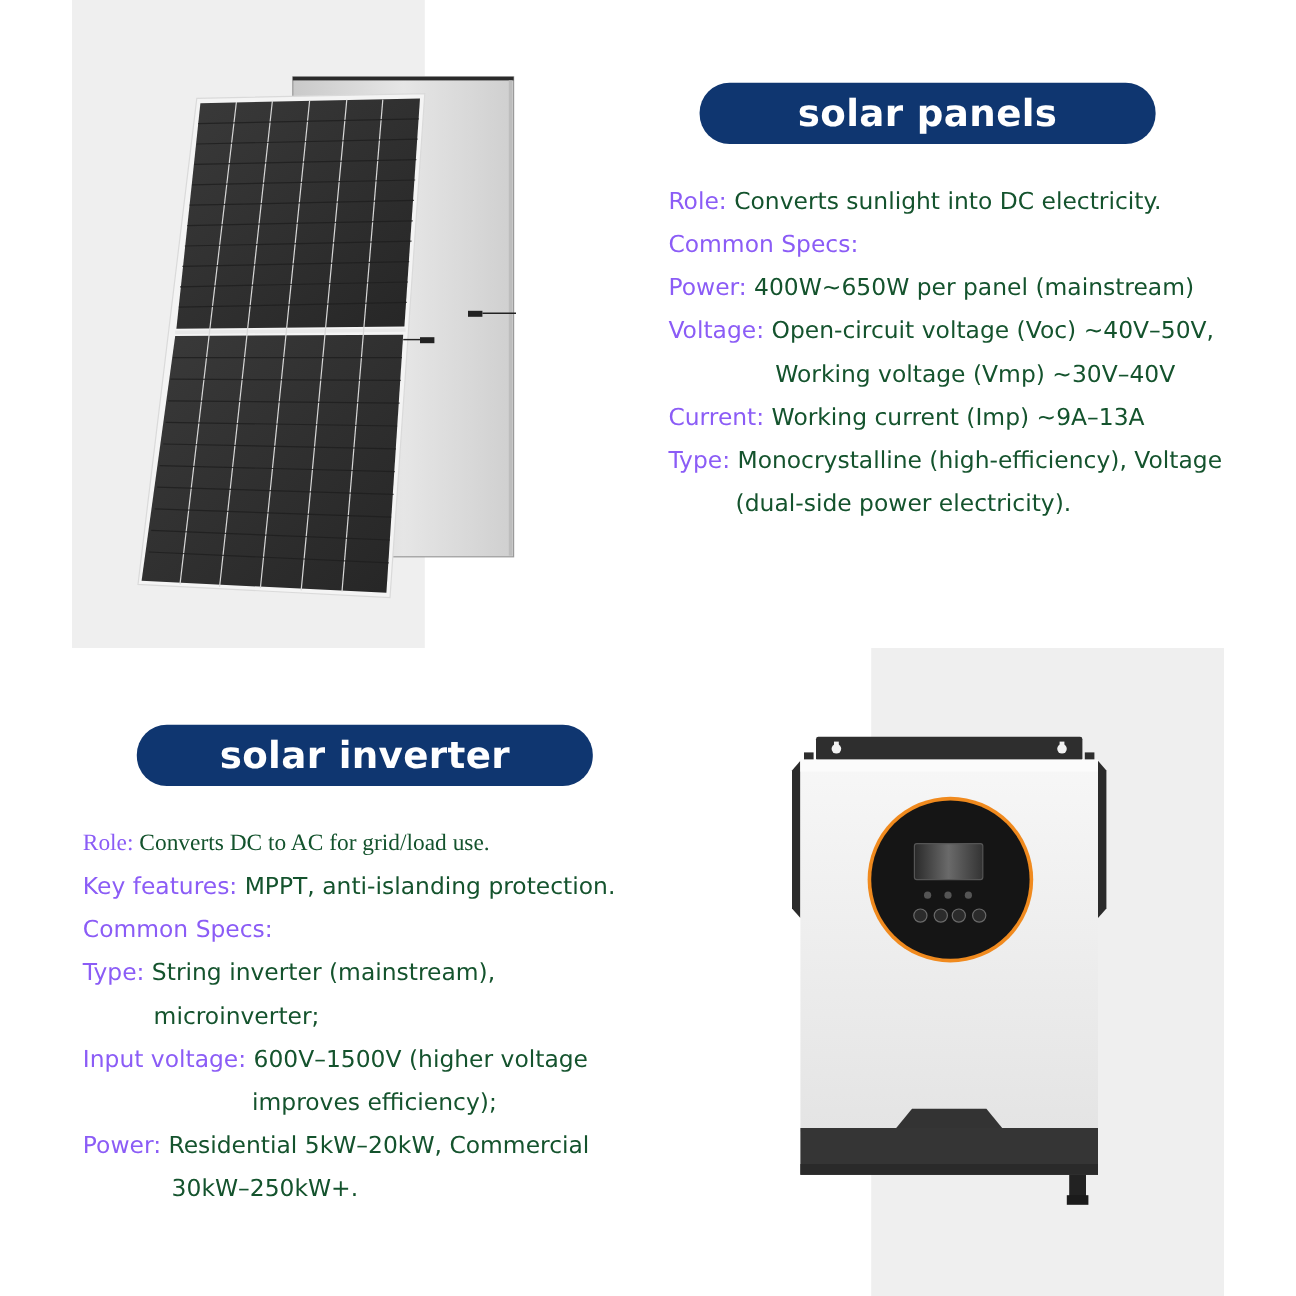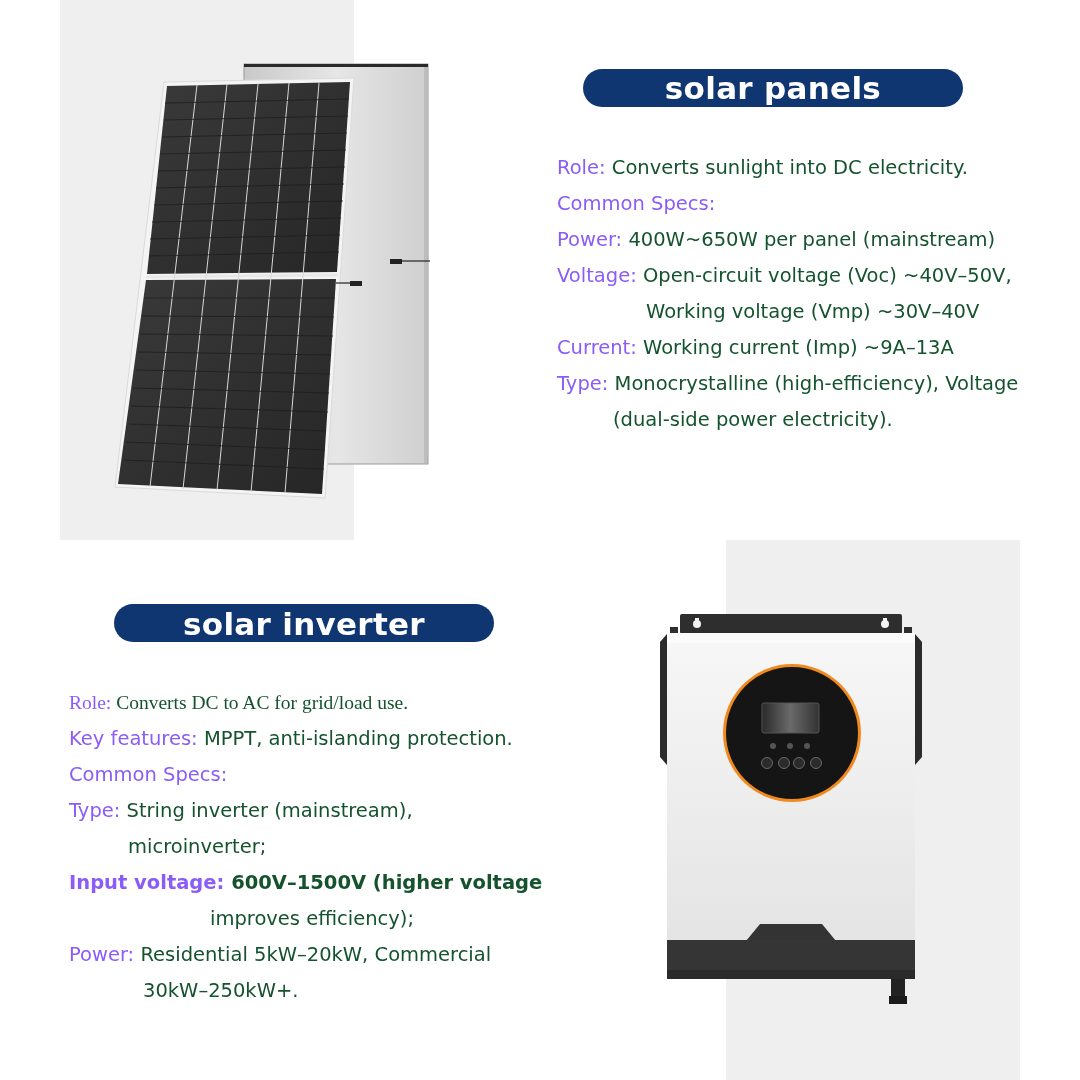--- a/index.html
+++ b/index.html
@@ -3,21 +3,21 @@
 <meta charset="utf-8">
 <style>
   html, body { margin: 0; padding: 0; }
   body {
     width: 1080px; height: 1080px; position: relative; overflow: hidden;
     background: #ffffff;
     font-family: "Liberation Sans", "DejaVu Sans", sans-serif;
   }
   .bg-box { position: absolute; background: #efefef; }
   .pill {
-    position: absolute; height: 38px; border-radius: 25px;
+    position: absolute; height: 51px; border-radius: 25px;
     background: #0f3670; color: #ffffff;
     display: flex; align-items: center; justify-content: center;
     font-family: "DejaVu Sans", sans-serif; font-weight: bold; font-size: 31px;
     letter-spacing: 0.3px;
   }
   .spec {
     position: absolute; font-family: "DejaVu Sans", sans-serif;
     font-size: 19.5px; color: #111111; line-height: 36px;
   }
   .line { position: absolute; white-space: nowrap; height: 36px; }
@@ -118,41 +118,41 @@
     <span class="lbl">Current:</span><span class="txt"> Working current (Imp) ~9A–13A</span>
   </div>
   <div class="line" style="left:557px;top:366px;">
     <span class="lbl">Type:</span><span class="txt"> Monocrystalline (high-efficiency), Voltage</span>
   </div>
   <div class="line" style="left:613px;top:402px;">
     <span class="txt">(dual-side power electricity).</span>
   </div>
 </div>
 
-<div class="pill" style="left:114px;top:604px;width:380px;align-items:flex-end;">
+<div class="pill" style="left:114px;top:604px;width:380px;">
   <span>solar inverter</span>
 </div>
 
 <div class="spec" style="left:0;top:0;">
   <div class="line" style="left:69px;top:685px;font-family:Liberation Serif, serif;">
     <span class="lbl">Role:</span><span class="txt"> Converts DC to AC for grid/load use.</span>
   </div>
   <div class="line" style="left:69px;top:721px;">
     <span class="lbl">Key features:</span><span class="txt"> MPPT, anti-islanding protection.</span>
   </div>
   <div class="line" style="left:69px;top:757px;">
     <span class="lbl">Common Specs:</span><span class="txt"></span>
   </div>
   <div class="line" style="left:69px;top:793px;">
     <span class="lbl">Type:</span><span class="txt"> String inverter (mainstream),</span>
   </div>
   <div class="line" style="left:128px;top:829px;">
     <span class="txt">microinverter;</span>
   </div>
-  <div class="line" style="left:69px;top:865px;font-weight:bold;">
+  <div class="line" style="left:69px;top:865px;">
     <span class="lbl">Input voltage:</span><span class="txt"> 600V–1500V (higher voltage</span>
   </div>
   <div class="line" style="left:210px;top:901px;">
     <span class="txt">improves efficiency);</span>
   </div>
   <div class="line" style="left:69px;top:937px;">
     <span class="lbl">Power:</span><span class="txt"> Residential 5kW–20kW, Commercial</span>
   </div>
   <div class="line" style="left:143px;top:973px;">
     <span class="txt">30kW–250kW+.</span>

